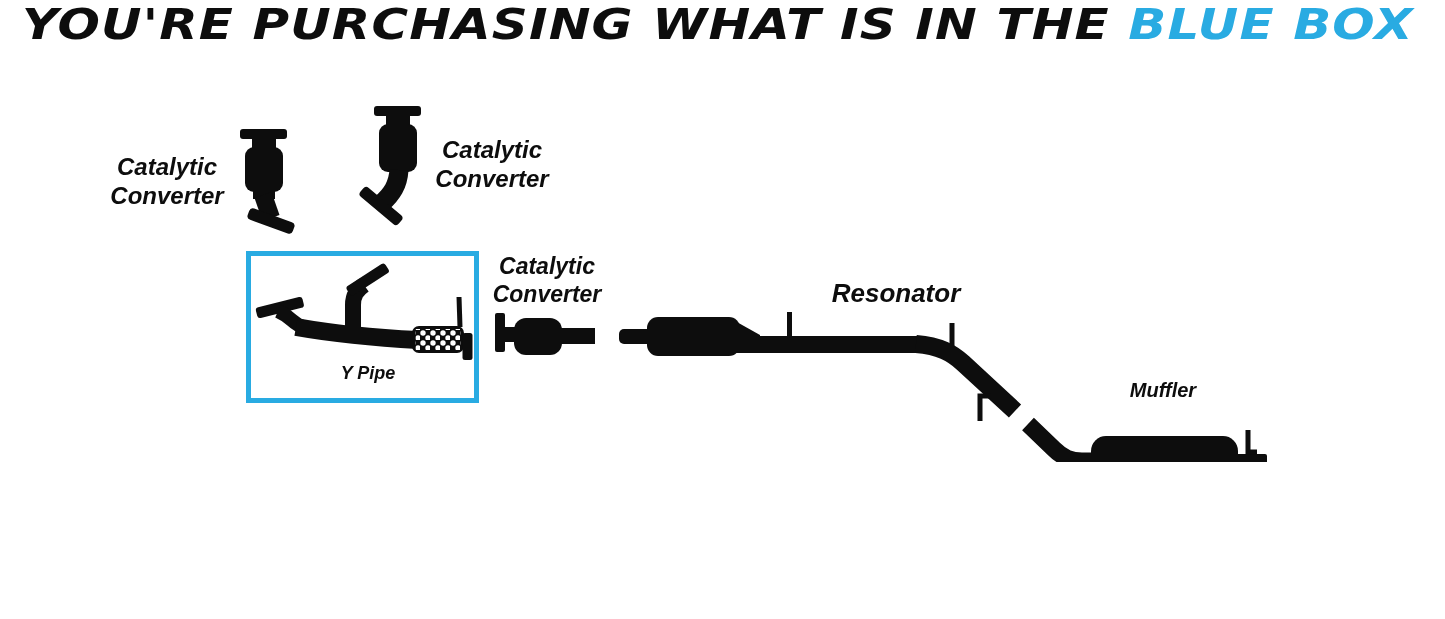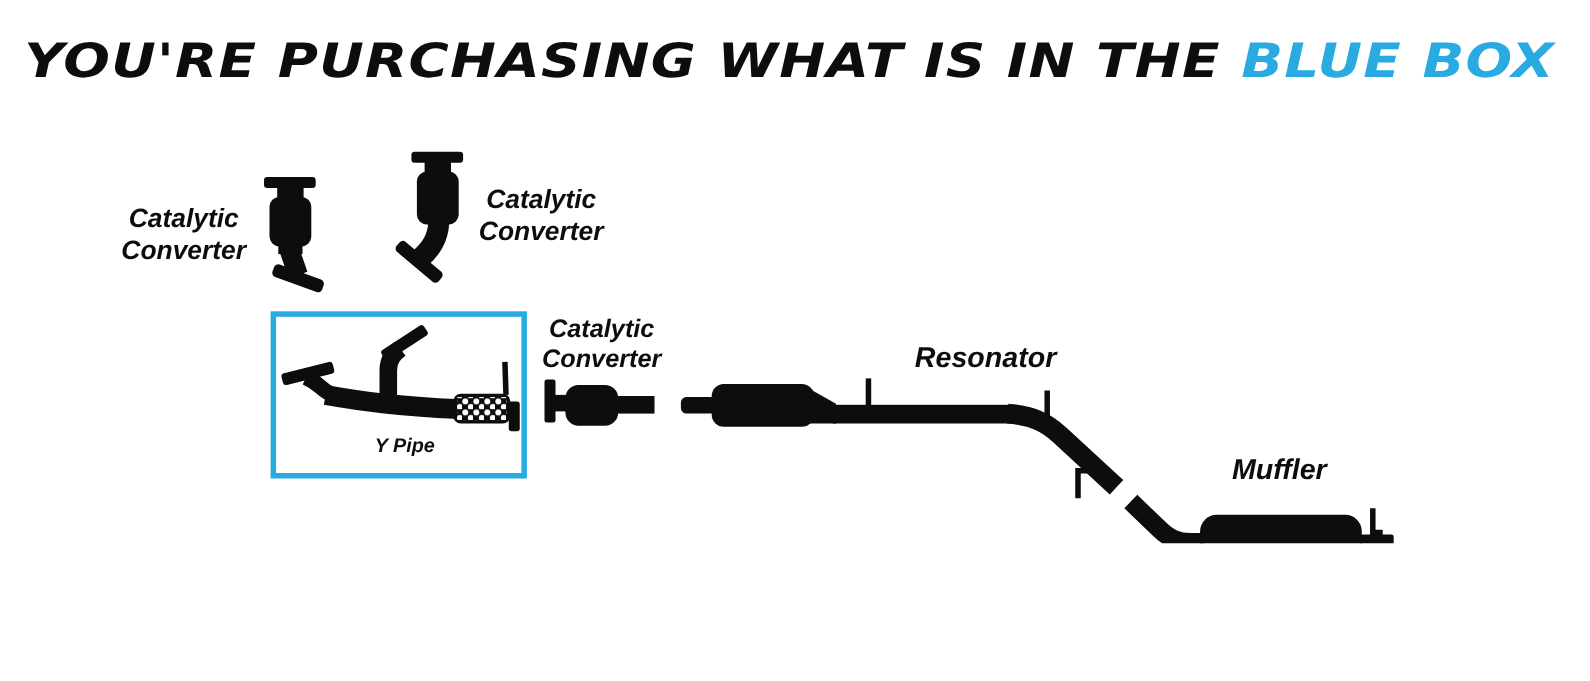--- a/index.html
+++ b/index.html
@@ -3,21 +3,20 @@
 <meta charset="utf-8">
 <style>
   html,body{margin:0;padding:0;background:#ffffff;}
   .stage{
     position:relative;
     width:1445px;
     height:462px;
     background:#ffffff;
     overflow:hidden;
     font-family:"Liberation Sans", sans-serif;
-    margin-top:32px;
   }
   
   .title{
     position:absolute;
     left:22px;
     top:-4px;
     display:flex;
     gap:16px;
     white-space:nowrap;
     font-family:"DejaVu Sans", sans-serif;
@@ -38,21 +37,21 @@
     font-style:italic;
     text-align:center;
     z-index:3;
   }
   .lbl-two-line{font-size:24px;line-height:29px;}
   .lbl-cat1{left:98px;top:152px;width:138px;}
   .lbl-cat2{left:420px;top:135px;width:144px;}
   .lbl-cat3{left:482px;top:252px;width:130px;font-size:23px;line-height:28px;}
   .lbl-ypipe{left:316px;top:363px;width:104px;font-size:18px;}
   .lbl-resonator{left:820px;top:278px;width:152px;font-size:26px;}
-  .lbl-muffler{left:1106px;top:379px;width:114px;font-size:26px;}
+  .lbl-muffler{left:1106px;top:379px;width:114px;font-size:20px;}
   
   .blue-box{
     position:absolute;
     left:246px;
     top:251px;
     width:233px;
     height:152px;
     border:5px solid #29ABE2;
     box-sizing:border-box;
     z-index:1;

